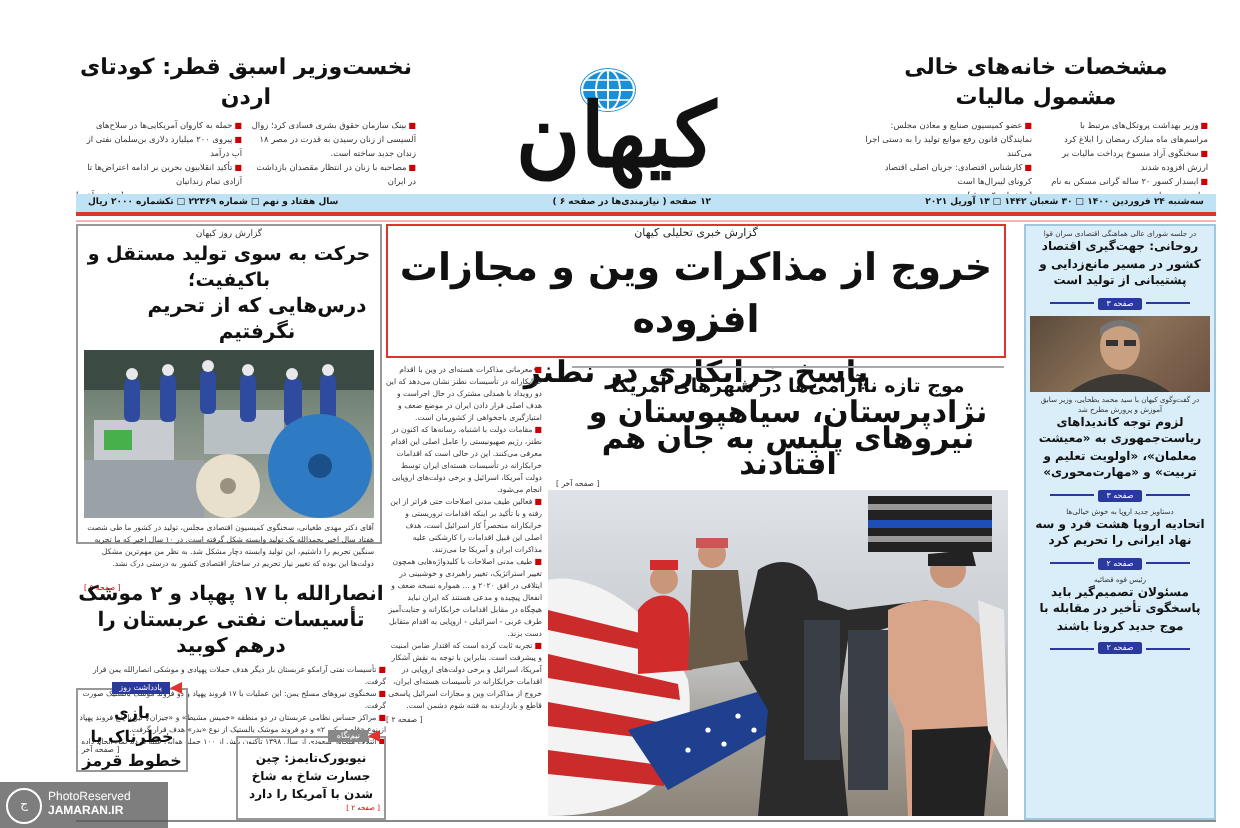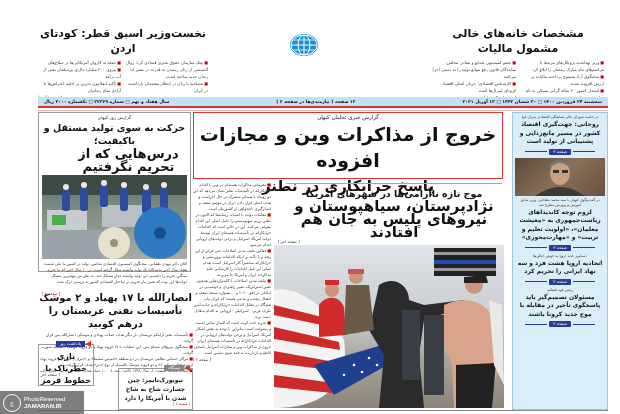--- a/index.html
+++ b/index.html
@@ -24,20 +24,21 @@
   <div style="position:absolute; left:62px; top:6px; width:28px; height:22px; border-radius:50%; background:#1a8fd8; overflow:hidden;">
     <svg width="28" height="22" viewBox="0 0 28 22">
       <ellipse cx="14" cy="11" rx="13" ry="10" fill="none" stroke="#fff" stroke-width="1"></ellipse>
       <ellipse cx="14" cy="11" rx="6" ry="10" fill="none" stroke="#fff" stroke-width="1"></ellipse>
       <line x1="14" y1="1" x2="14" y2="21" stroke="#fff" stroke-width="1"></line>
       <line x1="1" y1="11" x2="27" y2="11" stroke="#fff" stroke-width="1"></line>
       <line x1="3" y1="6" x2="25" y2="6" stroke="#fff" stroke-width="0.8"></line>
       <line x1="3" y1="16" x2="25" y2="16" stroke="#fff" stroke-width="0.8"></line>
     </svg>
   </div>
+  <div style="position:absolute; left:0; top:18px; width:160px; text-align:center; font-family:'DejaVu Serif', serif; font-size:44px; line-height:46px; color:#111; font-weight:bold;">کیهان</div>
 </div>
 
 <div class="abs" style="left:38px; top:26px; width:170px;">
   <div class="headline" style="font-size:11px; line-height:15px;">نخست‌وزیر اسبق قطر: کودتای اردن</div>
   <div style="display:flex; gap:4px; margin-top:3px;">
     <div style="flex:1;">
       <div class="small bullet" style="height:21px; overflow:hidden;">بینک سازمان حقوق بشری فسادی کرد؛ زوال آلسیسی از زنان رسیدن به قدرت در مصر ۱۸ زندان جدید ساخته است.</div>
       <div class="small bullet" style="height:14px; overflow:hidden;">مصاحبه با زنان در انتظار مقصدان بازداشت در ایران</div>
     </div>
     <div style="flex:1;">
@@ -142,21 +143,21 @@
       </g>
     <circle cx="82" cy="32" r="7" fill="#c9967a"></circle>
     <rect x="74" y="24" width="16" height="5" fill="#c55"></rect>
     <path d="M72,40 L95,40 L100,85 L70,90 Z" fill="#6a5a48"></path>
   </svg>
 </div>
 
 <div class="abs box" style="left:38px; top:112px; width:153px; height:160px; padding:2px 3px;">
   <div style="text-align:center; font-size:4.5px; line-height:6px; color:#333;">گزارش روز کیهان</div>
   <div class="headline" style="font-size:9.5px; line-height:13px;">حرکت به سوی تولید مستقل و باکیفیت؛</div>
-  <div class="headline" style="font-size:13px; line-height:13px;margin-left:28px;">درس‌هایی که از تحریم نگرفتیم</div>
+  <div class="headline" style="font-size:10px; line-height:13px;margin-left:28px;">درس‌هایی که از تحریم نگرفتیم</div>
   <div class="photo" style="width:145px; height:84px; margin-top:2px; background:linear-gradient(180deg,#5a6e62 0%,#7e8c80 40%,#a7aca4 100%); position:relative;">
     <svg width="145" height="84" viewBox="0 0 145 84">
       <rect x="0" y="0" width="145" height="20" fill="#3c4a44"></rect>
 
       <rect x="5" y="35" width="40" height="30" fill="#c8ccd0"></rect>
       <rect x="60" y="30" width="40" height="22" fill="#b8c0c4"></rect>
       <rect x="0" y="55" width="60" height="29" fill="#9aa2a8"></rect>
 
       <g fill="#2f4ba0">
         <rect x="20" y="14" width="8" height="22" rx="3"></rect>

